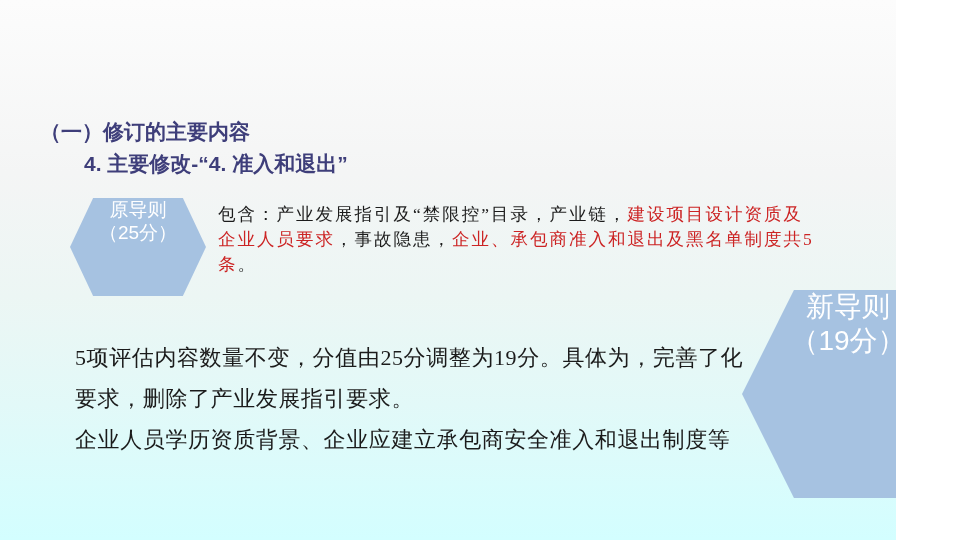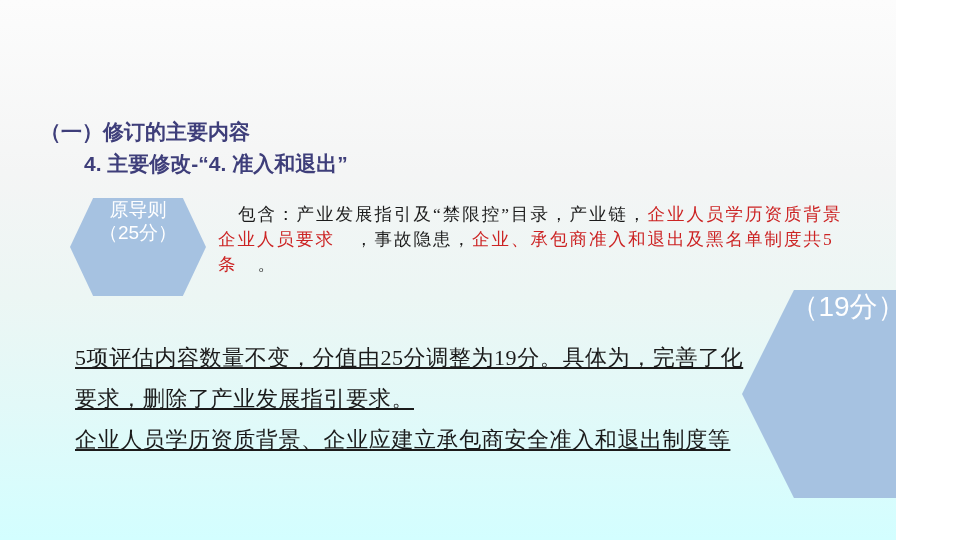--- a/index.html
+++ b/index.html
@@ -59,66 +59,67 @@
   .includes-paragraph {
     position: absolute;
     left: 218px;
     top: 202px;
     font-family: "Liberation Serif", "DejaVu Serif", serif;
     font-size: 17.5px;
     letter-spacing: 2px;
     line-height: 25px;
   }
   .includes-paragraph .p-line { white-space: nowrap; }
-  .ink { color: #1c1c1c; margin-left: 20px; }
+  .ink { color: #1c1c1c; }
   .em  { color: #cc2424; }
 
   
   .detail-paragraph {
     position: absolute;
     left: 75px;
     top: 337px;
     color: #1b1b1b;
     font-family: "Liberation Serif", "DejaVu Serif", serif;
     font-size: 22px;
     letter-spacing: 0.6px;
     line-height: 41px;
   }
-  .detail-paragraph .p-line { white-space: nowrap; text-decoration: underline; }
+  .detail-paragraph .p-line { white-space: nowrap; }
 </style>
 </head>
 <body>
 
 <div class="slide">
 
   <div class="title-block">
     <div class="title-line1">（一）修订的主要内容</div>
     <div class="title-line2">4. 主要修改-“4. 准入和退出”</div>
   </div>
 
   <div class="hex hex-old">
     <div>原导则</div>
     <div>（25分）</div>
   </div>
 
   <div class="includes-paragraph">
     <div class="p-line">
-      <span class="ink">包含：产业发展指引及“禁限控”目录，产业链，</span><span class="em">企业人员学历资质背景</span>
+      <span class="ink">包含：产业发展指引及“禁限控”目录，产业链，</span><span class="em">建设项目设计资质及</span>
     </div>
     <div class="p-line">
       <span class="em">企业人员要求</span><span class="ink">，事故隐患，</span><span class="em">企业、承包商准入和退出及黑名单制度共5</span>
     </div>
     <div class="p-line">
       <span class="em">条</span><span class="ink">。</span>
     </div>
   </div>
 
   <div class="detail-paragraph">
     <div class="p-line">5项评估内容数量不变，分值由25分调整为19分。具体为，完善了化</div>
     <div class="p-line">要求，删除了产业发展指引要求。</div>
     <div class="p-line">企业人员学历资质背景、企业应建立承包商安全准入和退出制度等</div>
   </div>
 
   <div class="hex hex-new">
+    <div>新导则</div>
     <div>（19分）</div>
   </div>
 
 </div>
 
 </body></html>

